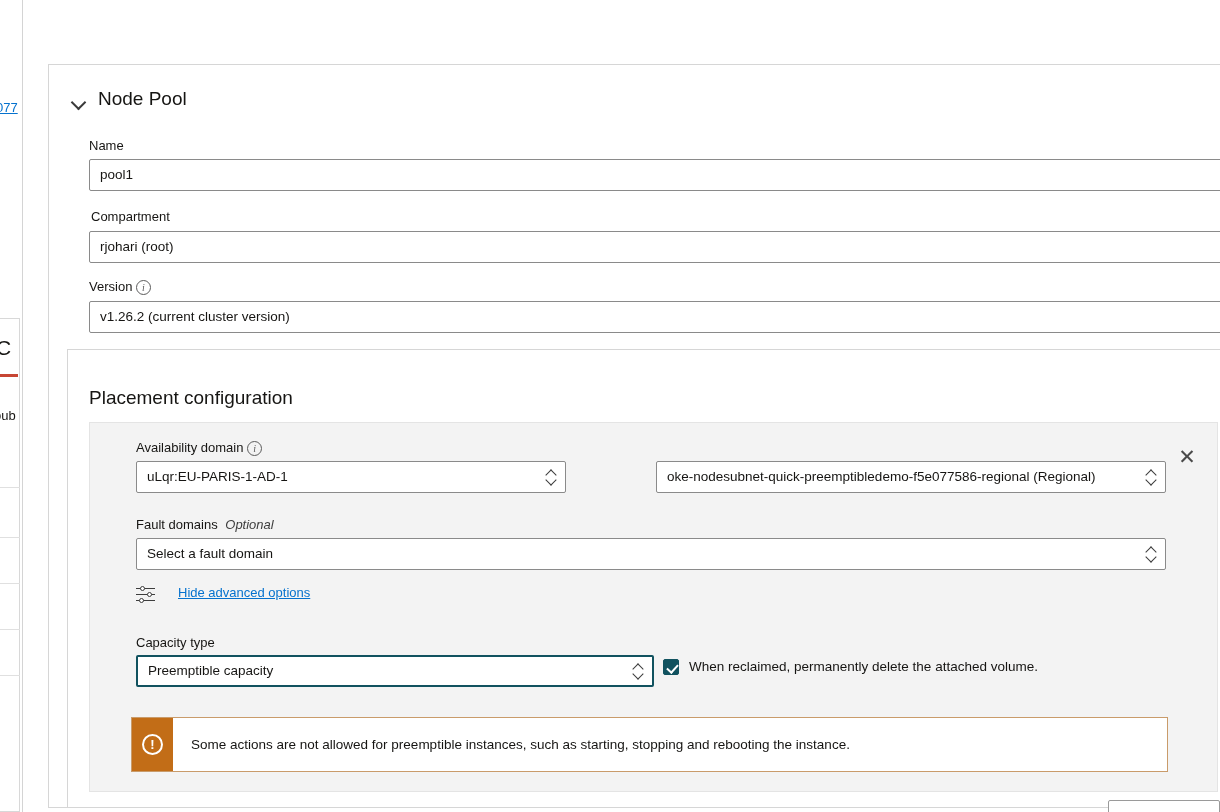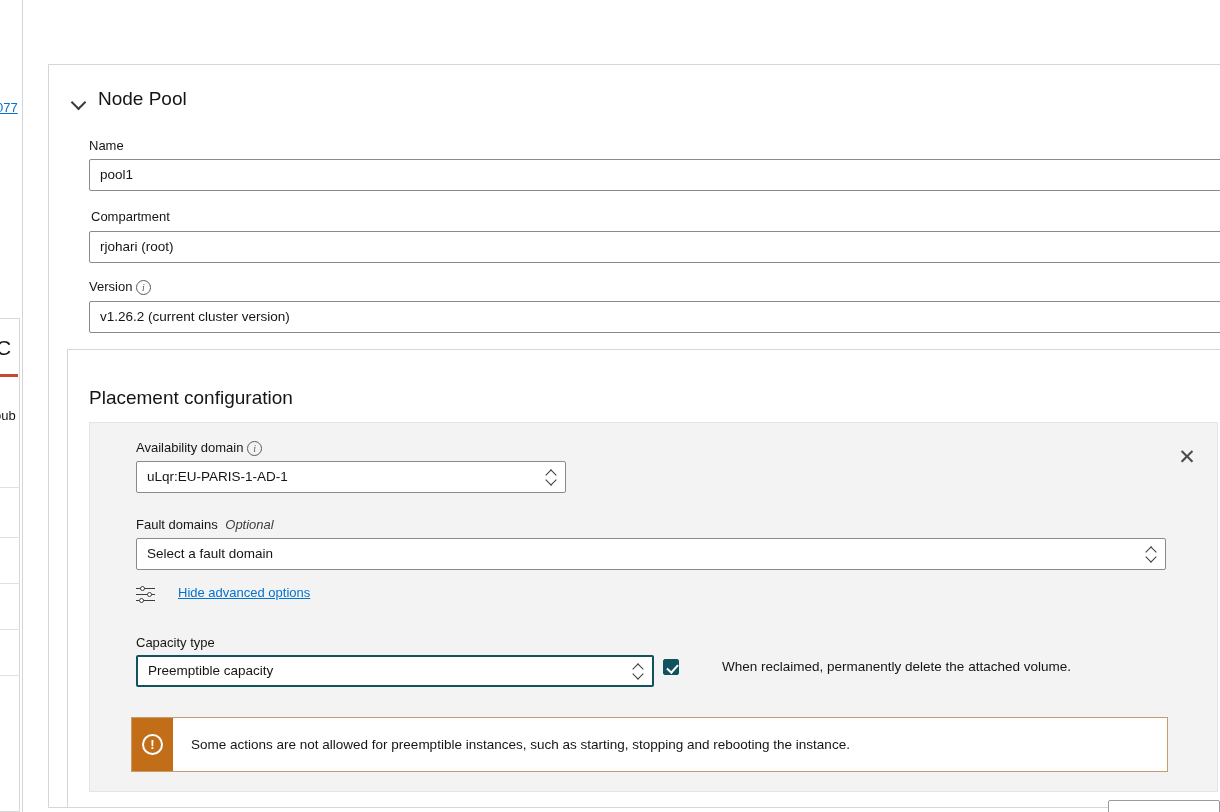--- a/index.html
+++ b/index.html
@@ -274,21 +274,20 @@
     border-right: 2px solid #ffffff;
     border-bottom: 2px solid #ffffff;
     transform: rotate(42deg);
   }
   .checkbox-label {
     position: absolute;
     left: 666px; top: 659px;
     font-size: 13.5px;
     color: #161513;
     white-space: nowrap;
-    margin-left: 33px;
   }
 
   
   .warn {
     position: absolute;
     left: 108px; top: 717px;
     width: 1037px;
     height: 55px;
     background: #ffffff;
     border: 1px solid #c99b6a;
@@ -385,20 +384,24 @@
 
     <div class="field-label" style="left:113px; top:440px;">
       <span>Availability domain</span>
       <span class="info-icon">i</span>
     </div>
     <div class="select-input" style="left:113px; top:461px; width:430px;">
       <span>uLqr:EU-PARIS-1-AD-1</span>
       <span class="spinner"></span>
     </div>
 
+    <div class="select-input" style="left:633px; top:461px; width:510px;">
+      <span>oke-nodesubnet-quick-preemptibledemo-f5e077586-regional (Regional)</span>
+      <span class="spinner"></span>
+    </div>
 
     <div class="field-label" style="left:113px; top:517px; white-space:nowrap;">
       <span>Fault domains</span>
       <span style="font-style:italic; color:#3d3d3d; margin-left:4px;">Optional</span>
     </div>
     <div class="select-input" style="left:113px; top:538px; width:1030px;">
       <span>Select a fault domain</span>
       <span class="spinner"></span>
     </div>
 

